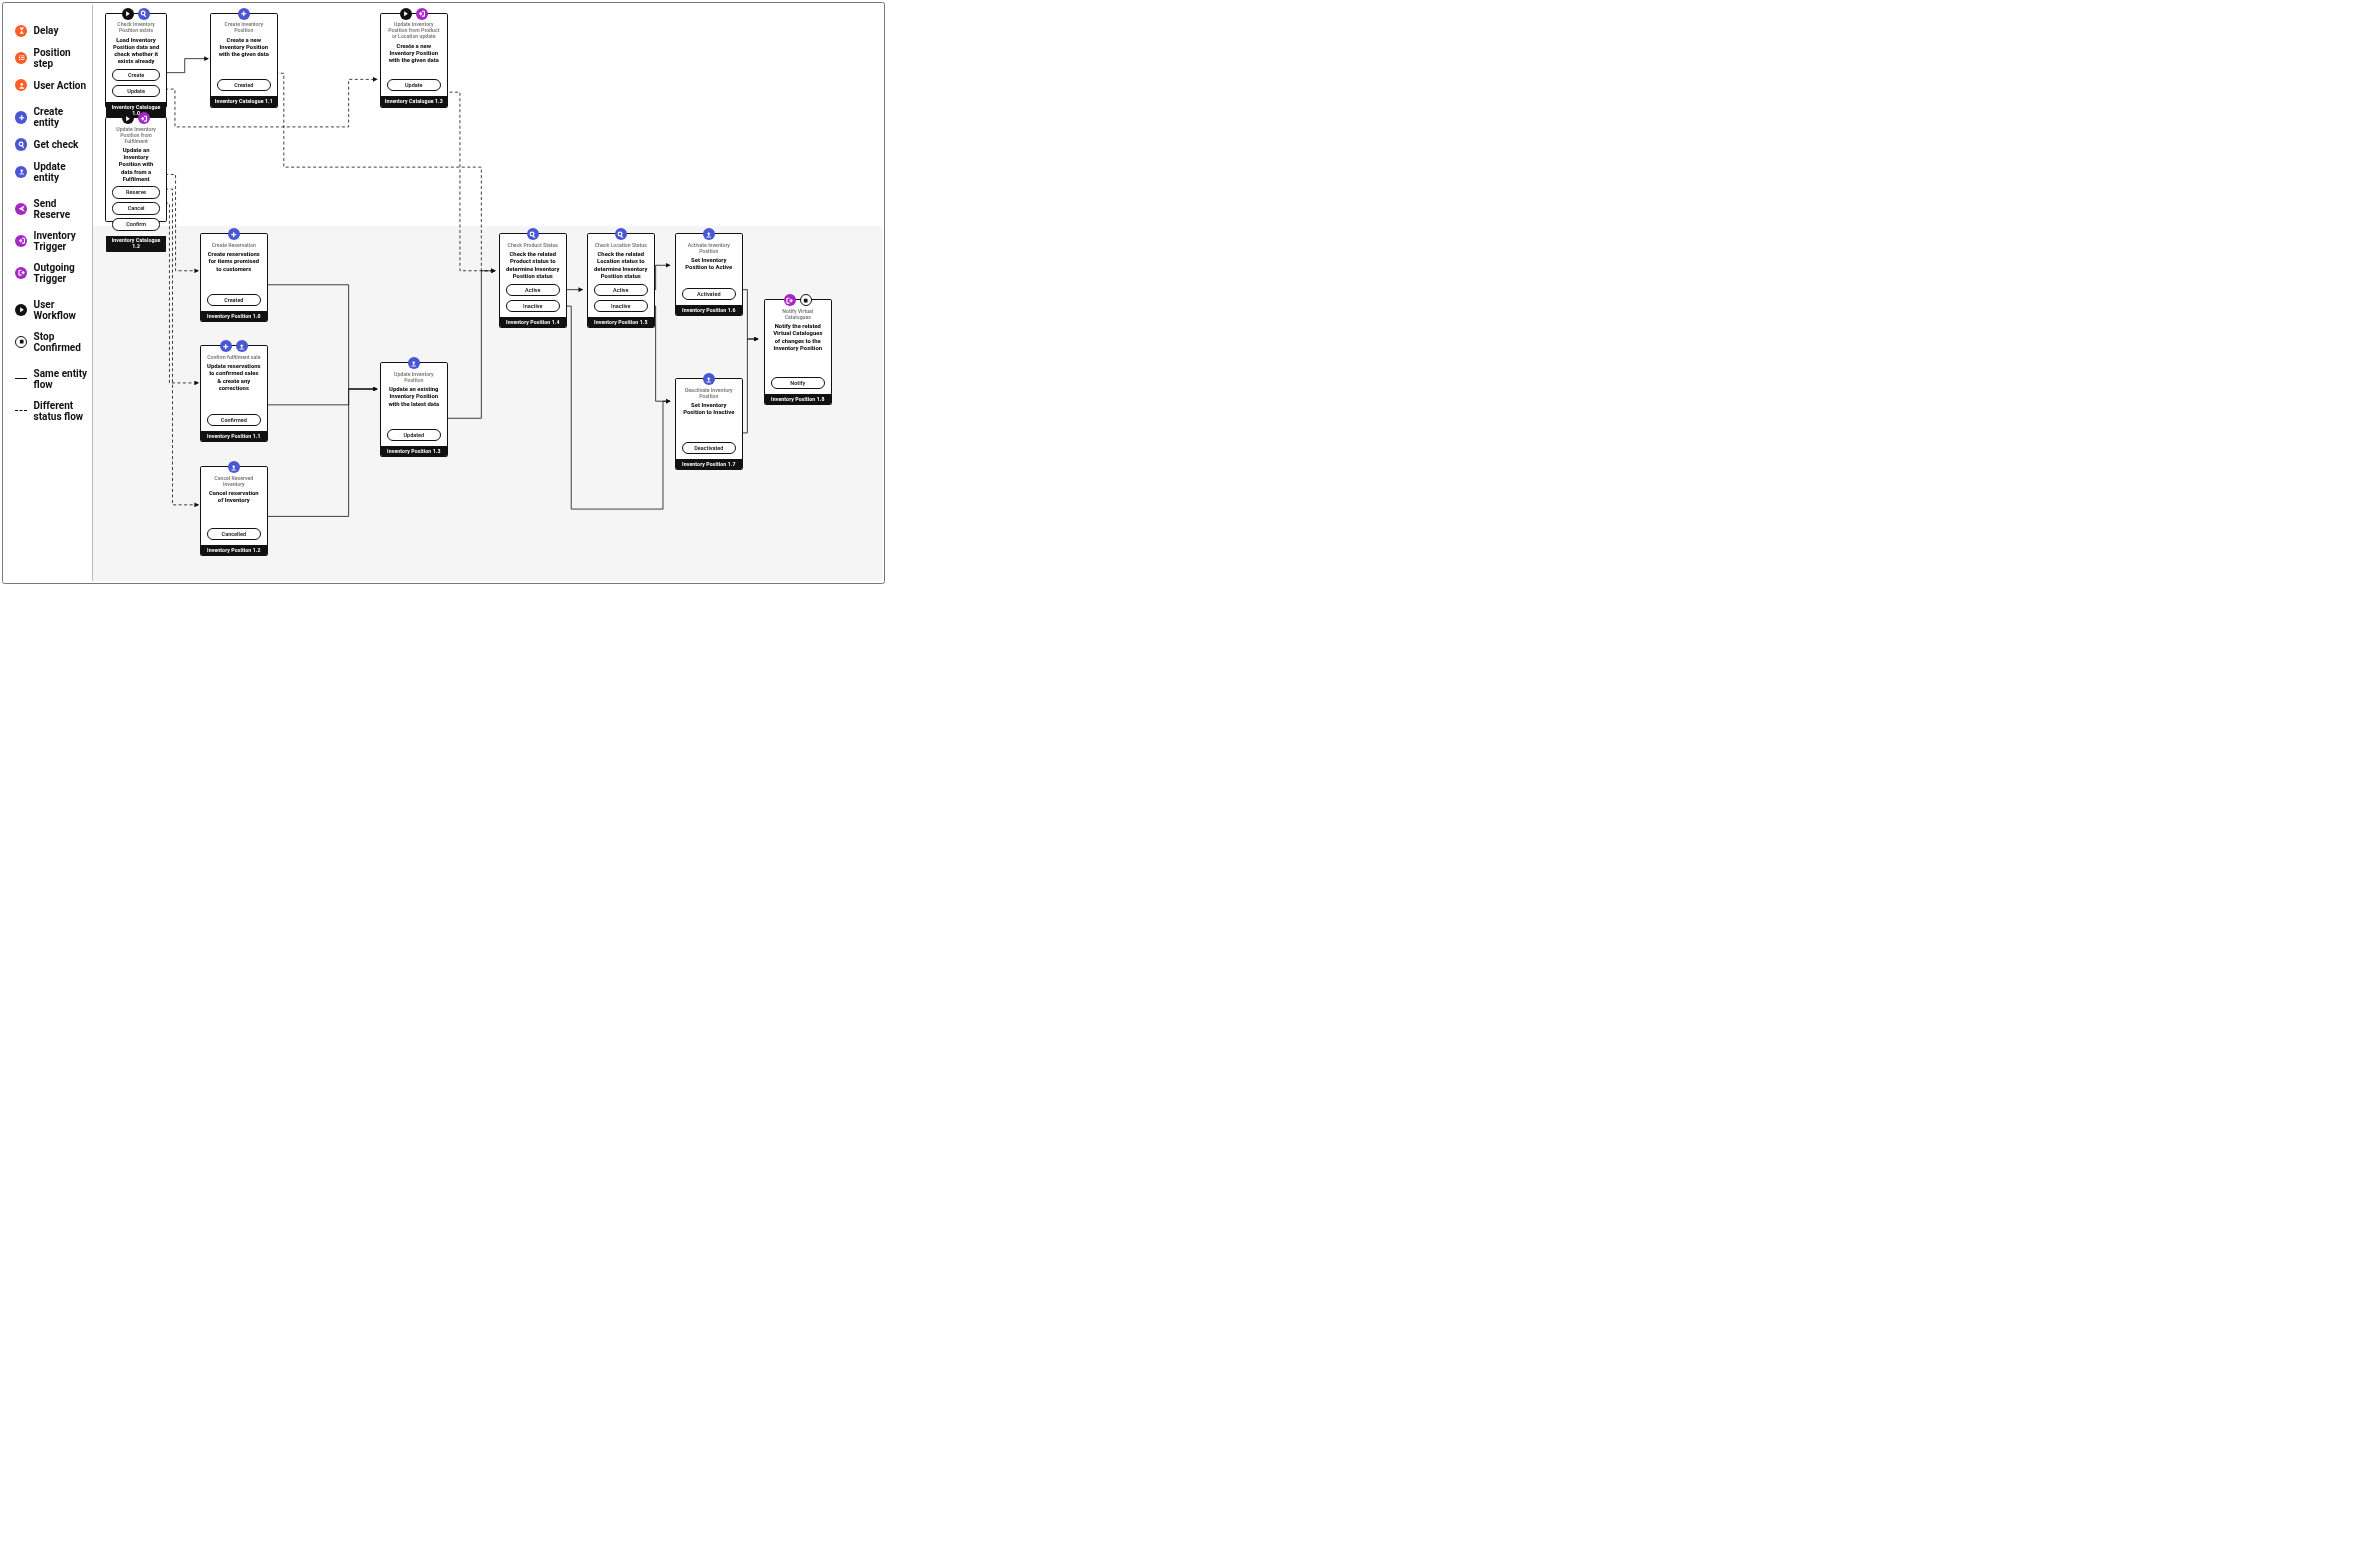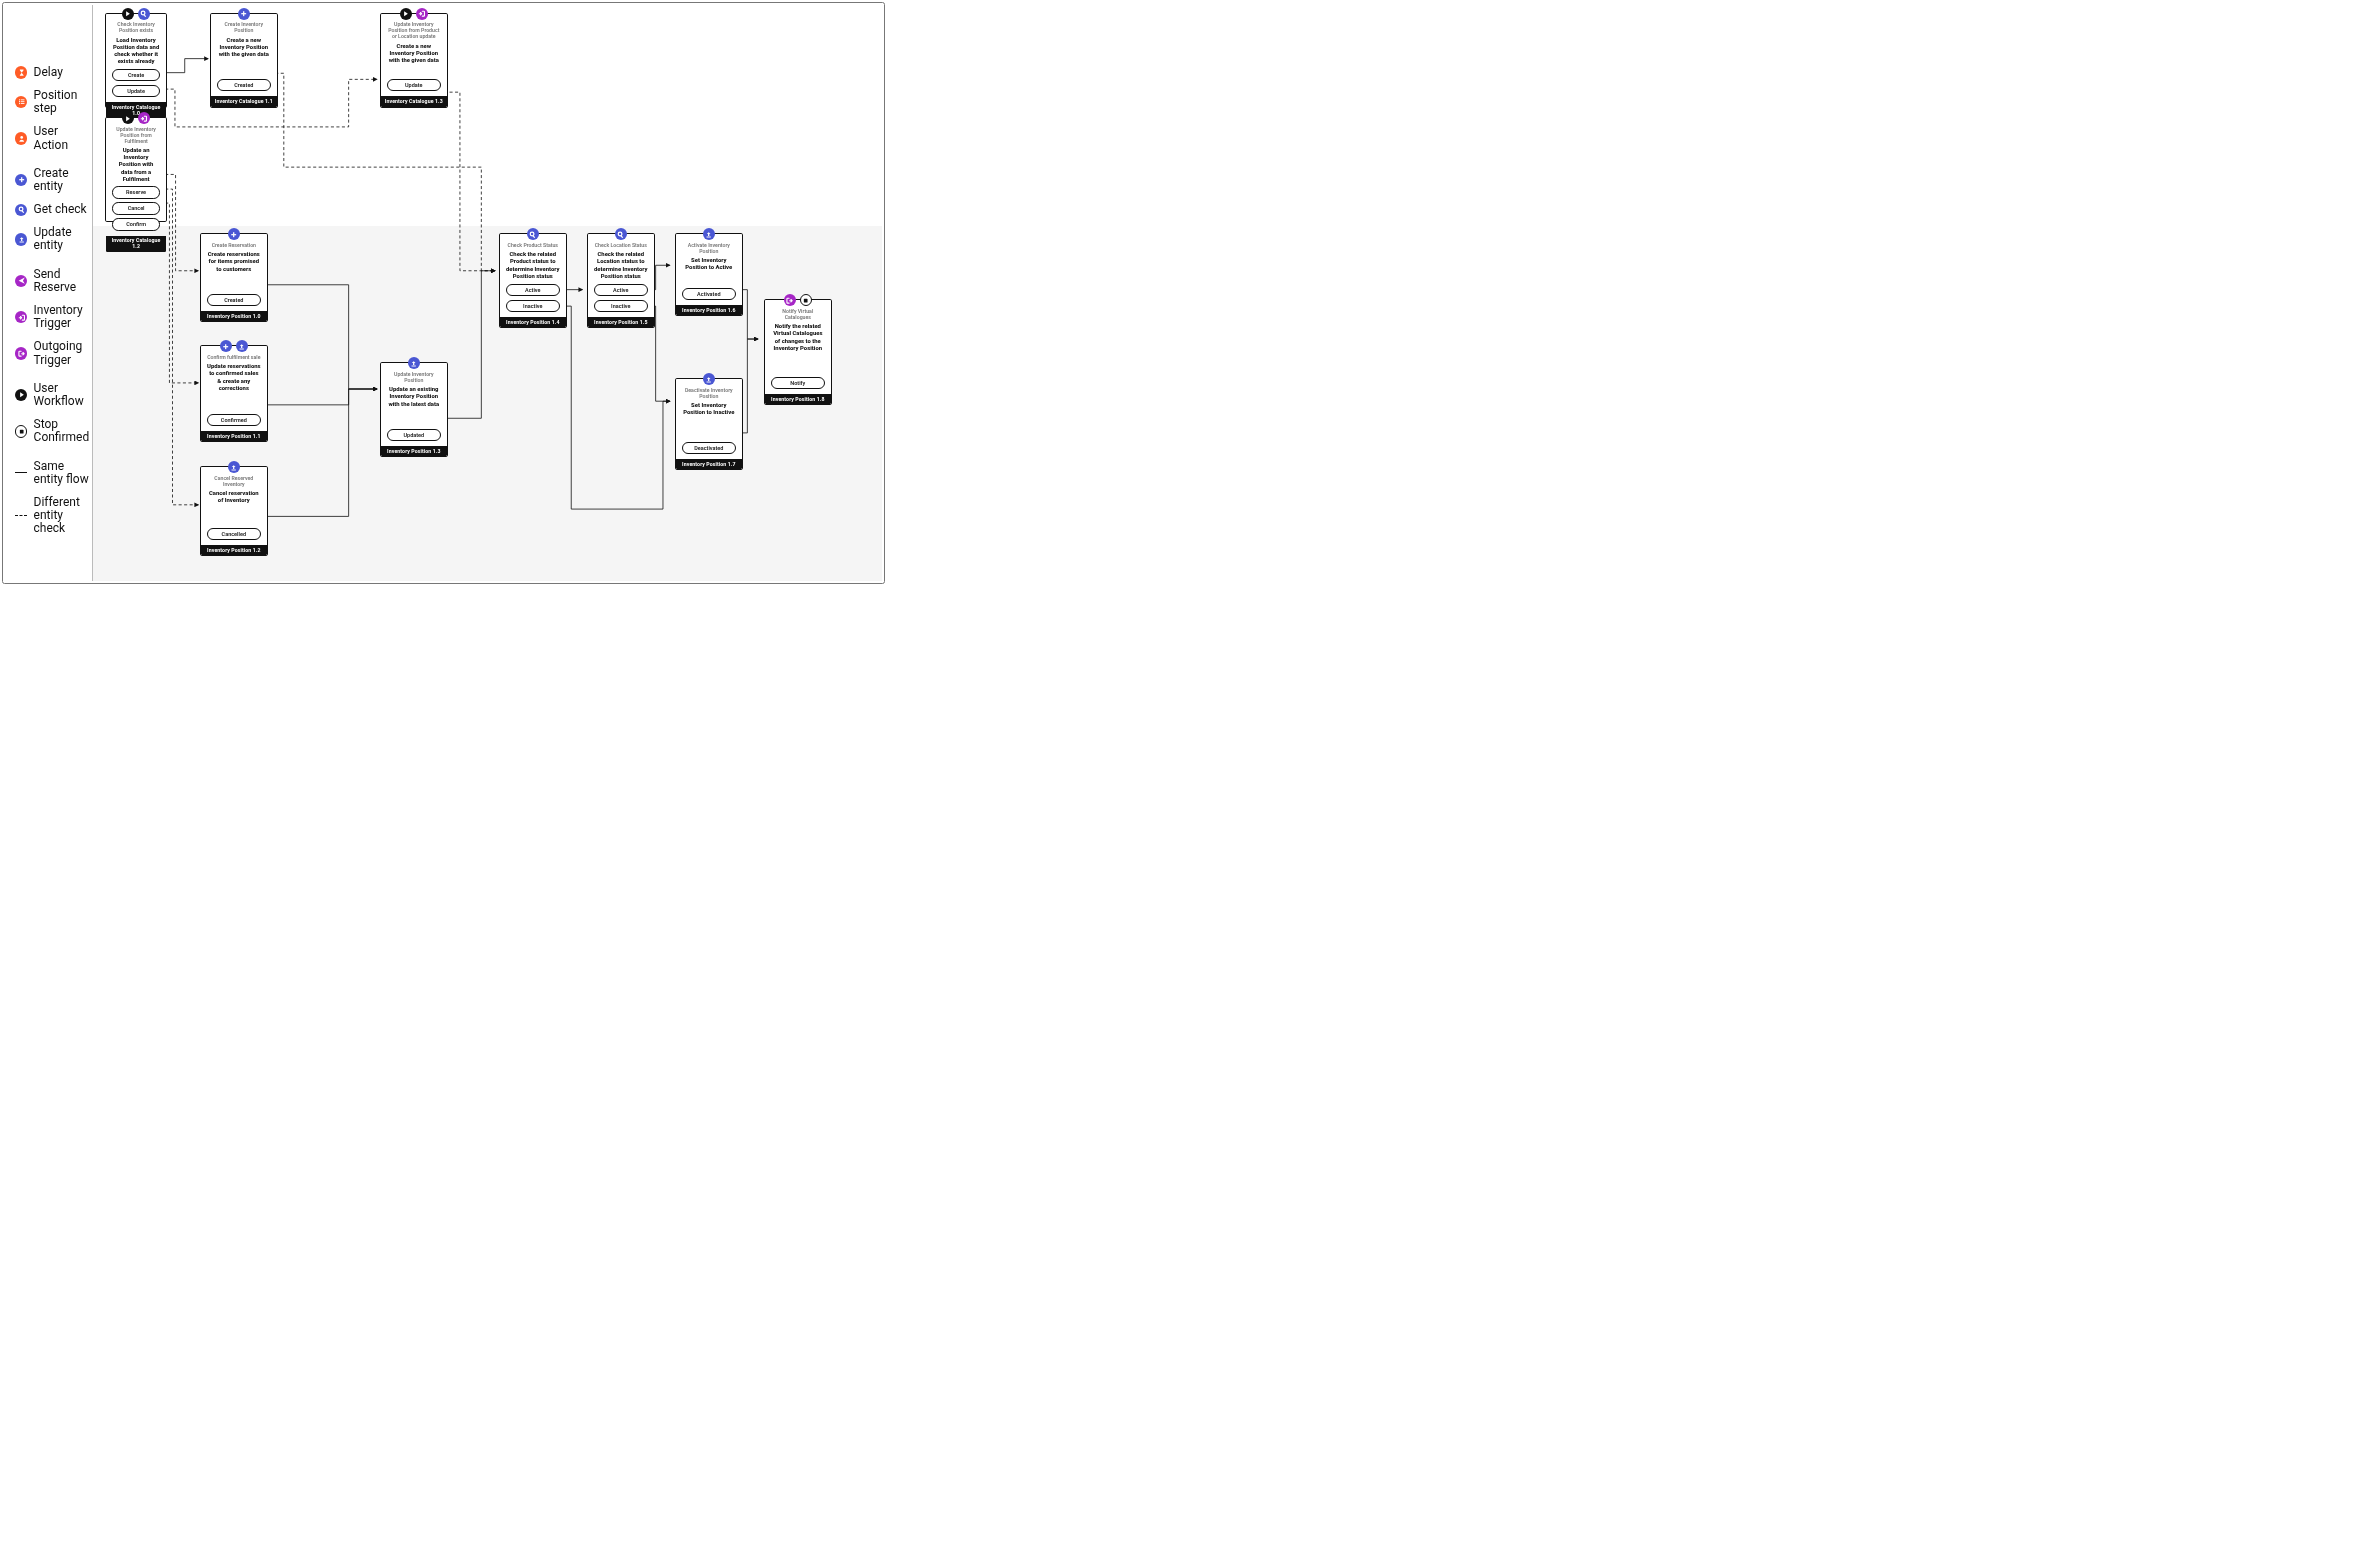--- a/index.html
+++ b/index.html
@@ -15,24 +15,23 @@
   .frame {
     position: absolute; inset: 1.8px;
     border: 0.6px solid #777;
     border-radius: 2.5px;
   }
 
   .legend {
     position: absolute;
     left: 12.3px; top: 22px;
     width: 74px;
-    font-size: 12px;
-    font-weight: 400;
+    font-size: 10px;
+    font-weight: 700;
     color: #111;
-    margin-top: 41px;
   }
   .legend-row {
     display: flex; align-items: center; gap: 6.2px;
     margin-bottom: 10px;
   }
   .legend-row .lbl { flex: 1; line-height: 1.1; }
 
   .icon {
     width: 12.3px; height: 12.3px; border-radius: 50%;
     display: inline-flex; align-items: center; justify-content: center;
@@ -249,21 +248,21 @@
           </svg>
         </span>
       <span class="lbl">Stop Confirmed</span>
     </div>
     <div class="legend-row">
       <span class="line-sample"></span>
       <span class="lbl">Same entity flow</span>
     </div>
     <div class="legend-row">
       <span class="line-sample dashed"></span>
-      <span class="lbl">Different entity check</span>
+      <span class="lbl">Different status flow</span>
     </div>
   </div>
 
   <div class="vsep"></div>
   <div class="lower-band"></div>
 
   <div class="canvas">
 
     <svg class="edges" viewBox="0 0 1290 944" preserveAspectRatio="none">
       <defs>

